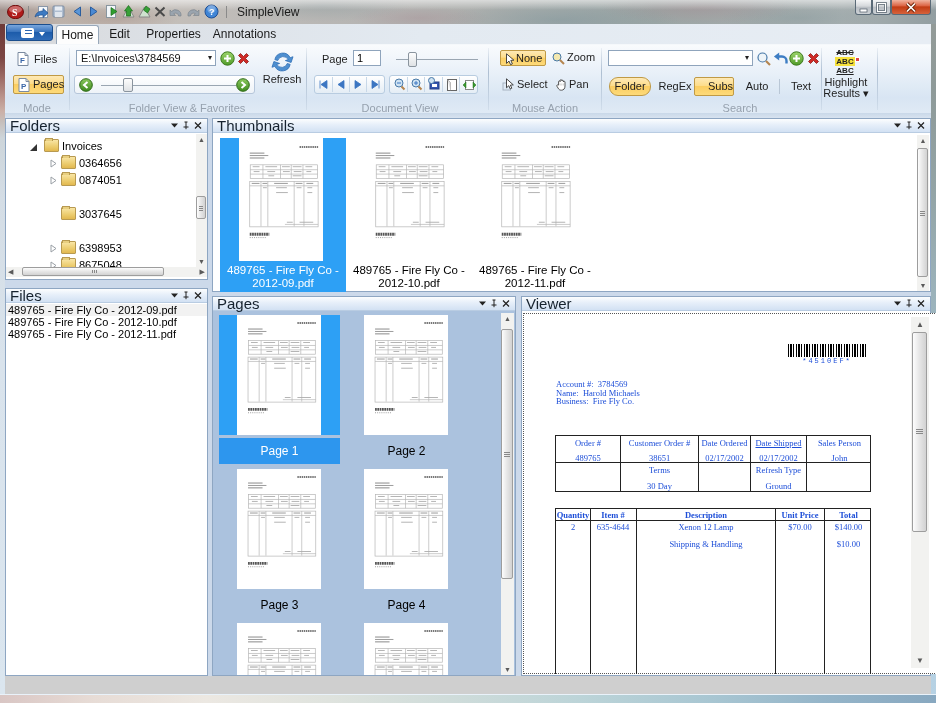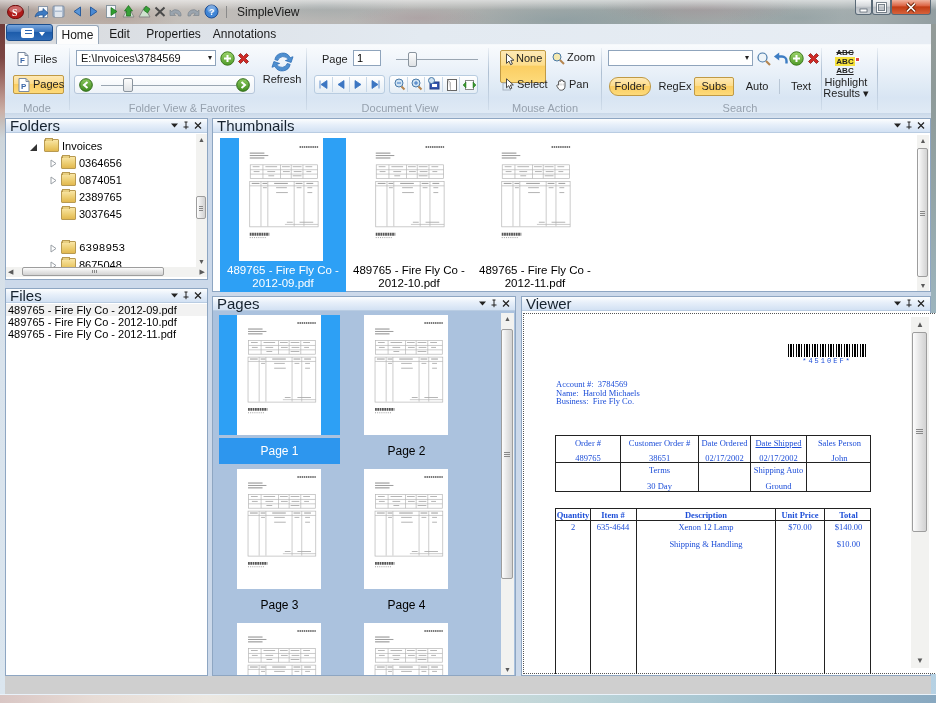--- a/index.html
+++ b/index.html
@@ -274,21 +274,21 @@
       <rect x="42" y="8" width="5" height="3" fill="#fff"></rect>
       <circle cx="41.5" cy="4.5" r="3" fill="#cfe3f2" stroke="#4879a8"></circle>
       <rect x="57.5" y="3.5" width="9" height="11" fill="#fff" stroke="#666"></rect>
       <path d="M57.5 3.5l3 3v8" fill="#ddd" stroke="#888" stroke-width=".5"></path>
       <rect x="75.5" y="4.5" width="8" height="9" fill="#fff" stroke="#888"></rect>
       <path d="M73 9l3-3v6zM86 9l-3-3v6z" fill="#3a9a2e" stroke="#1e6b18" stroke-width=".5"></path>
     </svg>
   </div>
 
   
-  <div class="orangebtn" style="left:500px;top:50px;width:46px;height:33px;">
+  <div class="orangebtn" style="left:500px;top:50px;width:46px;height:16px;">
     <svg width="11" height="13" viewBox="0 0 11 13" style="position:absolute;left:3px;top:2px;">
       <path d="M2.5 .8 L2.5 10.4 L5 8.1 L6.6 11.7 L8.4 10.9 L6.8 7.4 L9.9 7.2 Z" fill="#fff" stroke="#333" stroke-width=".9"></path>
     </svg>
     <span class="t11" style="position:absolute;left:15px;top:1px;">None</span>
   </div>
   <div class="abs" style="left:551px;top:51px;width:42px;height:15px;">
     <svg width="14" height="14" viewBox="0 0 14 14" style="position:absolute;left:0;top:0;">
       <circle cx="6" cy="6" r="4" fill="#f4e9b0" stroke="#4879a8"></circle>
       <path d="M9 9l4 4" stroke="#b5854f" stroke-width="2"></path>
     </svg>
@@ -328,21 +328,21 @@
   <svg class="abs" style="left:806px;top:51px;" width="15" height="15" viewBox="0 0 15 15">
     <path d="M2.5 4.5 L4.5 2.5 L7.5 5.5 L10.5 2.5 L12.5 4.5 L9.5 7.5 L12.5 10.5 L10.5 12.5 L7.5 9.5 L4.5 12.5 L2.5 10.5 L5.5 7.5 Z" fill="#cf2a27" stroke="#8e1a14" stroke-width=".8"></path>
   </svg>
   <div class="abs" style="left:607px;top:77px;width:212px;height:20px;">
     <div class="orangebtn" style="left:2px;top:0;width:42px;height:19px;border-radius:9px;">
         <span class="t11" style="position:absolute;left:0;width:100%;text-align:center;top:2px;">Folder</span>
       </div>
     <span class="t11" style="position:absolute;left:47px;width:42px;text-align:center;top:3px;">RegEx</span>
     <div style="position:absolute;left:91px;top:2px;width:1px;height:15px;background:#b9c7d6;"></div>
     <div class="orangebtn" style="left:87px;top:0;width:40px;height:19px;">
-        <span class="t11" style="position:absolute;left:0;width:100%;text-align:center;top:2px;">Subs</span>
+        <span class="t11" style="position:absolute;left:0;width:100%;text-align:right;top:2px;">Subs</span>
       </div>
     <span class="t11" style="position:absolute;left:130px;width:40px;text-align:center;top:3px;">Auto</span>
     <div style="position:absolute;left:172px;top:2px;width:1px;height:15px;background:#b9c7d6;"></div>
     <span class="t11" style="position:absolute;left:176px;width:36px;text-align:center;top:3px;">Text</span>
   </div>
 
   
   <div class="abs" style="left:825px;top:48px;width:40px;height:28px;font-size:8px;font-weight:bold;text-align:center;color:#222;">
     <div style="text-decoration:line-through;">ABC</div>
     <div style="background:#f6e13c;display:inline-block;padding:0 1px;position:relative;">ABC<span style="position:absolute;right:-5px;top:0;width:5px;height:5px;background:#d44;border:1px solid #fff;"></span></div>
@@ -388,29 +388,25 @@
         <span class="fold" style="left:55px;"></span>
           <span class="tlab" style="left:73px;">0364656</span>
         </div>
       <div class="trow" style="top:38px;">
           <svg class="tri" style="left:43px;top:4px;" width="8" height="9">
             <path d="M2 1l5 3.5L2 8z" fill="none" stroke="#9aa0a6"></path>
           </svg>
         <span class="fold" style="left:55px;"></span>
           <span class="tlab" style="left:73px;">0874051</span>
         </div>
-      <div class="trow" style="top:55px;">
-          <span class="fold" style="left:55px;"></span>
-          <span class="tlab" style="left:73px;">2389765</span>
-        </div>
       <div class="trow" style="top:72px;">
           <span class="fold" style="left:55px;"></span>
           <span class="tlab" style="left:73px;">3037645</span>
         </div>
-      <div class="trow" style="top:106px;font-family:Liberation Mono, monospace;">
+      <div class="trow" style="top:106px;">
           <svg class="tri" style="left:43px;top:4px;" width="8" height="9">
             <path d="M2 1l5 3.5L2 8z" fill="none" stroke="#9aa0a6"></path>
           </svg>
         <span class="fold" style="left:55px;"></span>
           <span class="tlab" style="left:73px;">6398953</span>
         </div>
       <div class="trow" style="top:123px;">
           <svg class="tri" style="left:43px;top:4px;" width="8" height="9">
             <path d="M2 1l5 3.5L2 8z" fill="none" stroke="#9aa0a6"></path>
           </svg>
@@ -551,21 +547,21 @@
         <div style="position:absolute;left:65px;top:2px;width:77px;">Customer Order #</div>
         <div style="position:absolute;left:65px;top:17px;width:77px;">38651</div>
         <div style="position:absolute;left:143px;top:2px;width:51px;">Date Ordered</div>
         <div style="position:absolute;left:143px;top:17px;width:51px;">02/17/2002</div>
         <div style="position:absolute;left:195px;top:2px;width:55px;text-decoration:underline;">Date Shipped</div>
         <div style="position:absolute;left:195px;top:17px;width:55px;">02/17/2002</div>
         <div style="position:absolute;left:251px;top:2px;width:65px;">Sales Person</div>
         <div style="position:absolute;left:251px;top:17px;width:65px;">John</div>
         <div style="position:absolute;left:65px;top:29px;width:77px;">Terms</div>
         <div style="position:absolute;left:65px;top:45px;width:77px;">30 Day</div>
-        <div style="position:absolute;left:195px;top:29px;width:55px;">Shipping Auto</div>
+        <div style="position:absolute;left:195px;top:29px;width:55px;">Refresh Type</div>
         <div style="position:absolute;left:195px;top:45px;width:55px;">Ground</div>
       </div>
 
       <div style="position:absolute;left:31px;top:194px;width:316px;height:166px;border:1px solid #222;border-bottom:none;font-size:8.5px;text-align:center;">
         <div style="position:absolute;left:34px;top:0;bottom:0;width:1px;background:#222;"></div>
         <div style="position:absolute;left:80px;top:0;bottom:0;width:1px;background:#222;"></div>
         <div style="position:absolute;left:219px;top:0;bottom:0;width:1px;background:#222;"></div>
         <div style="position:absolute;left:268px;top:0;bottom:0;width:1px;background:#222;"></div>
         <div style="position:absolute;left:0;right:0;top:11px;height:1px;background:#222;"></div>
         <div style="position:absolute;left:0;top:1px;width:34px;font-weight:bold;">Quantity</div>

